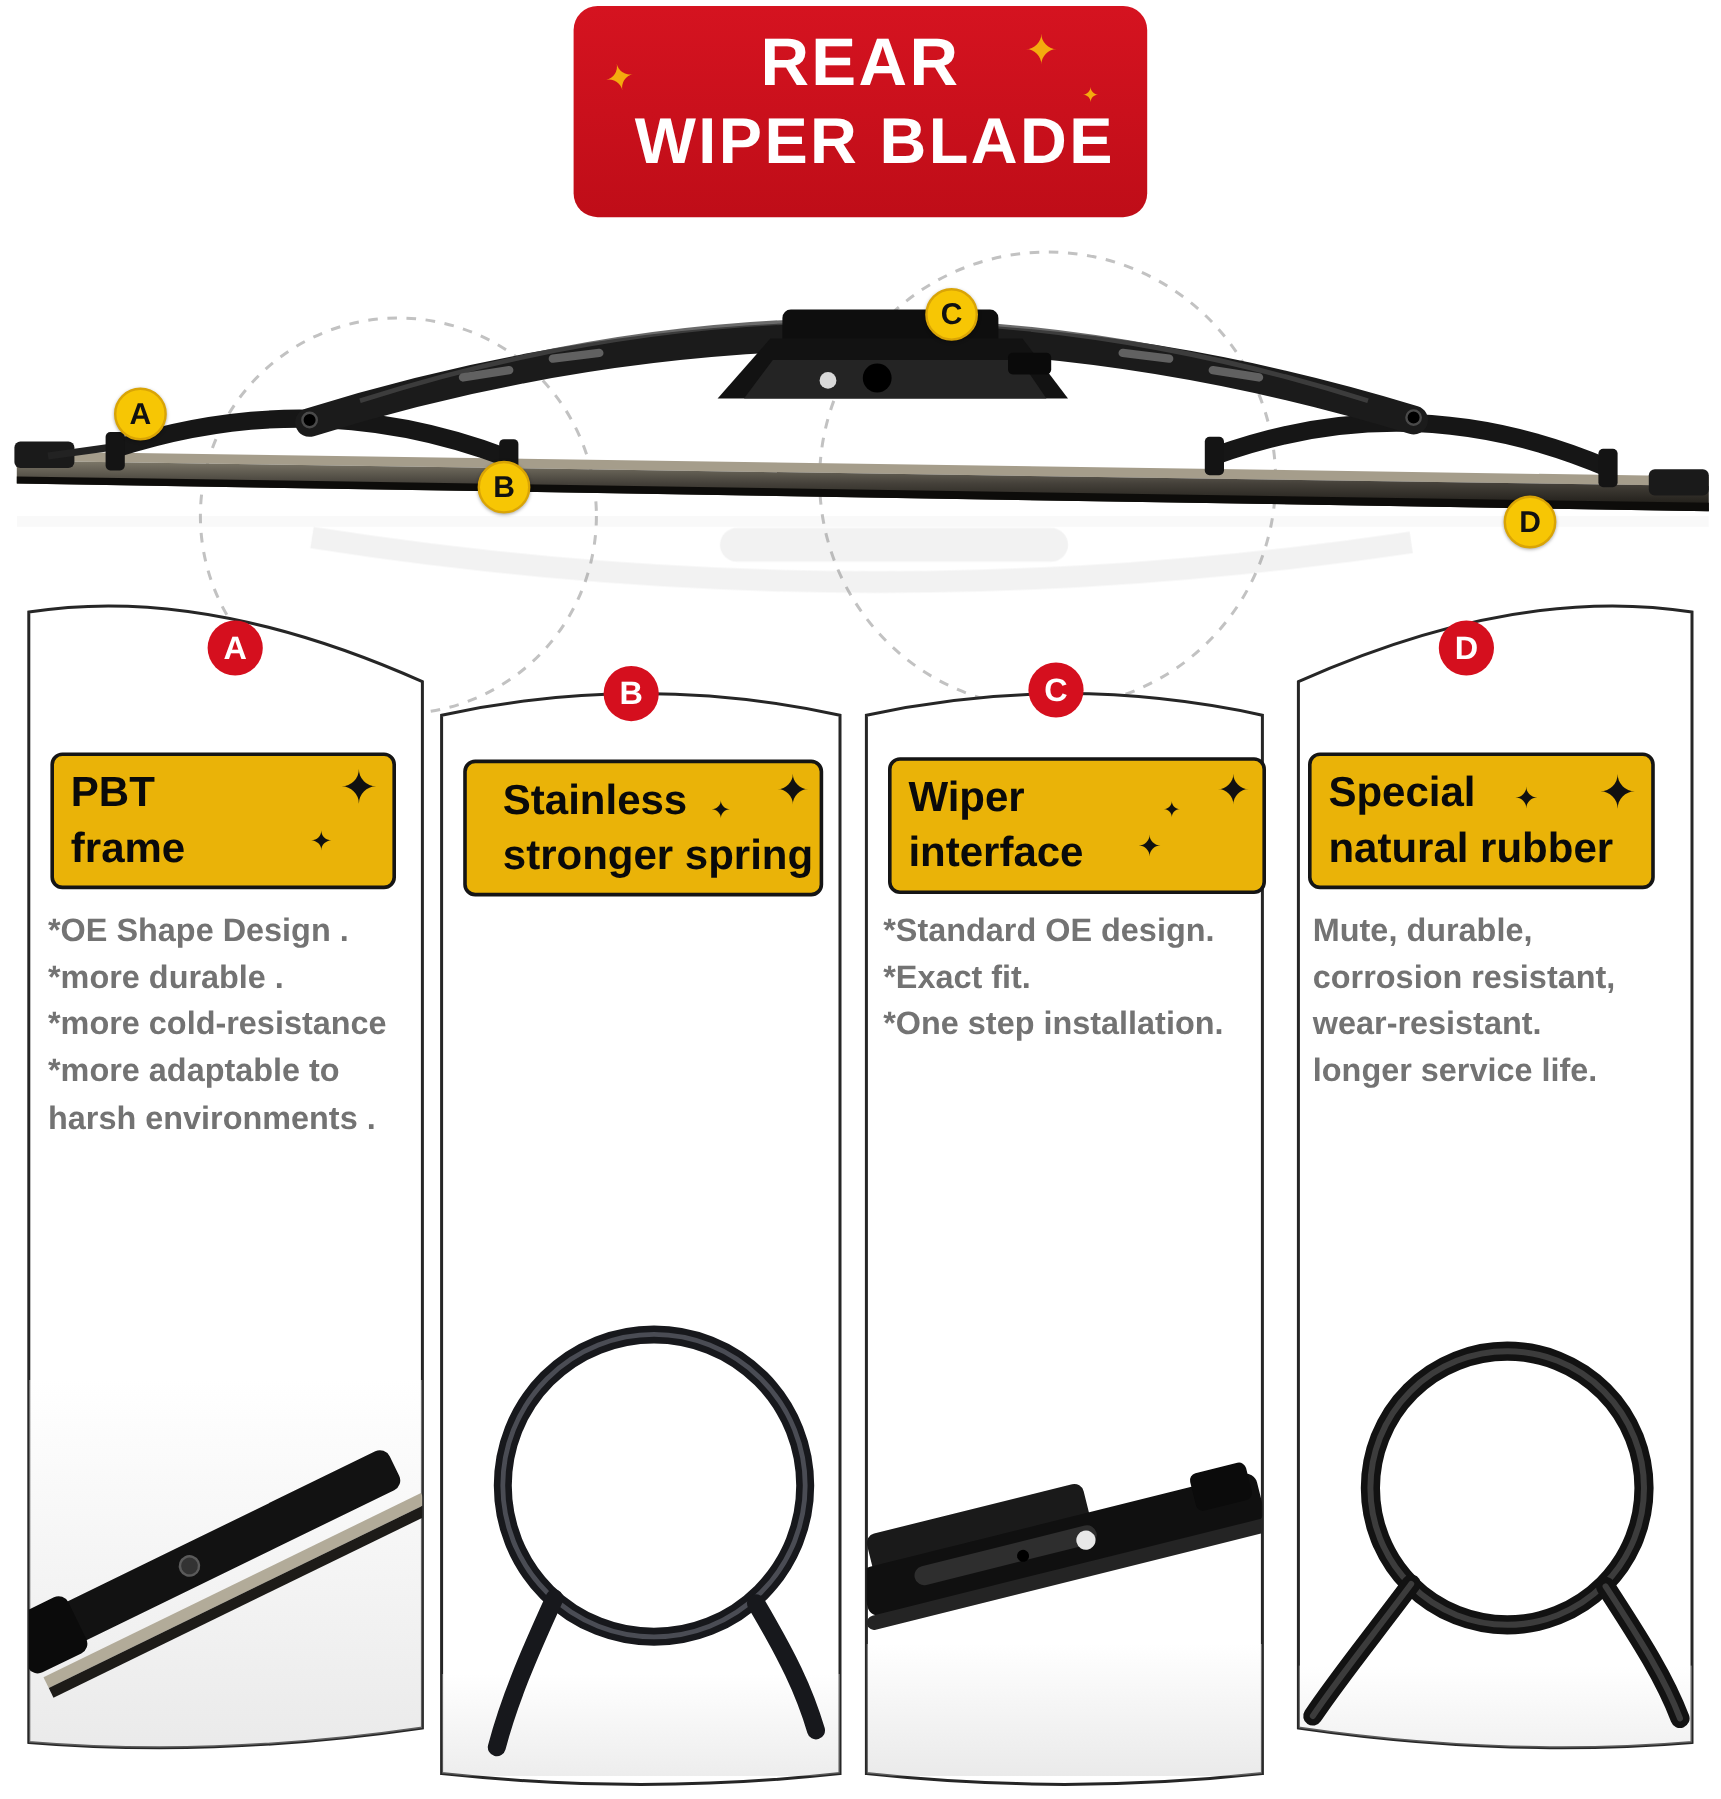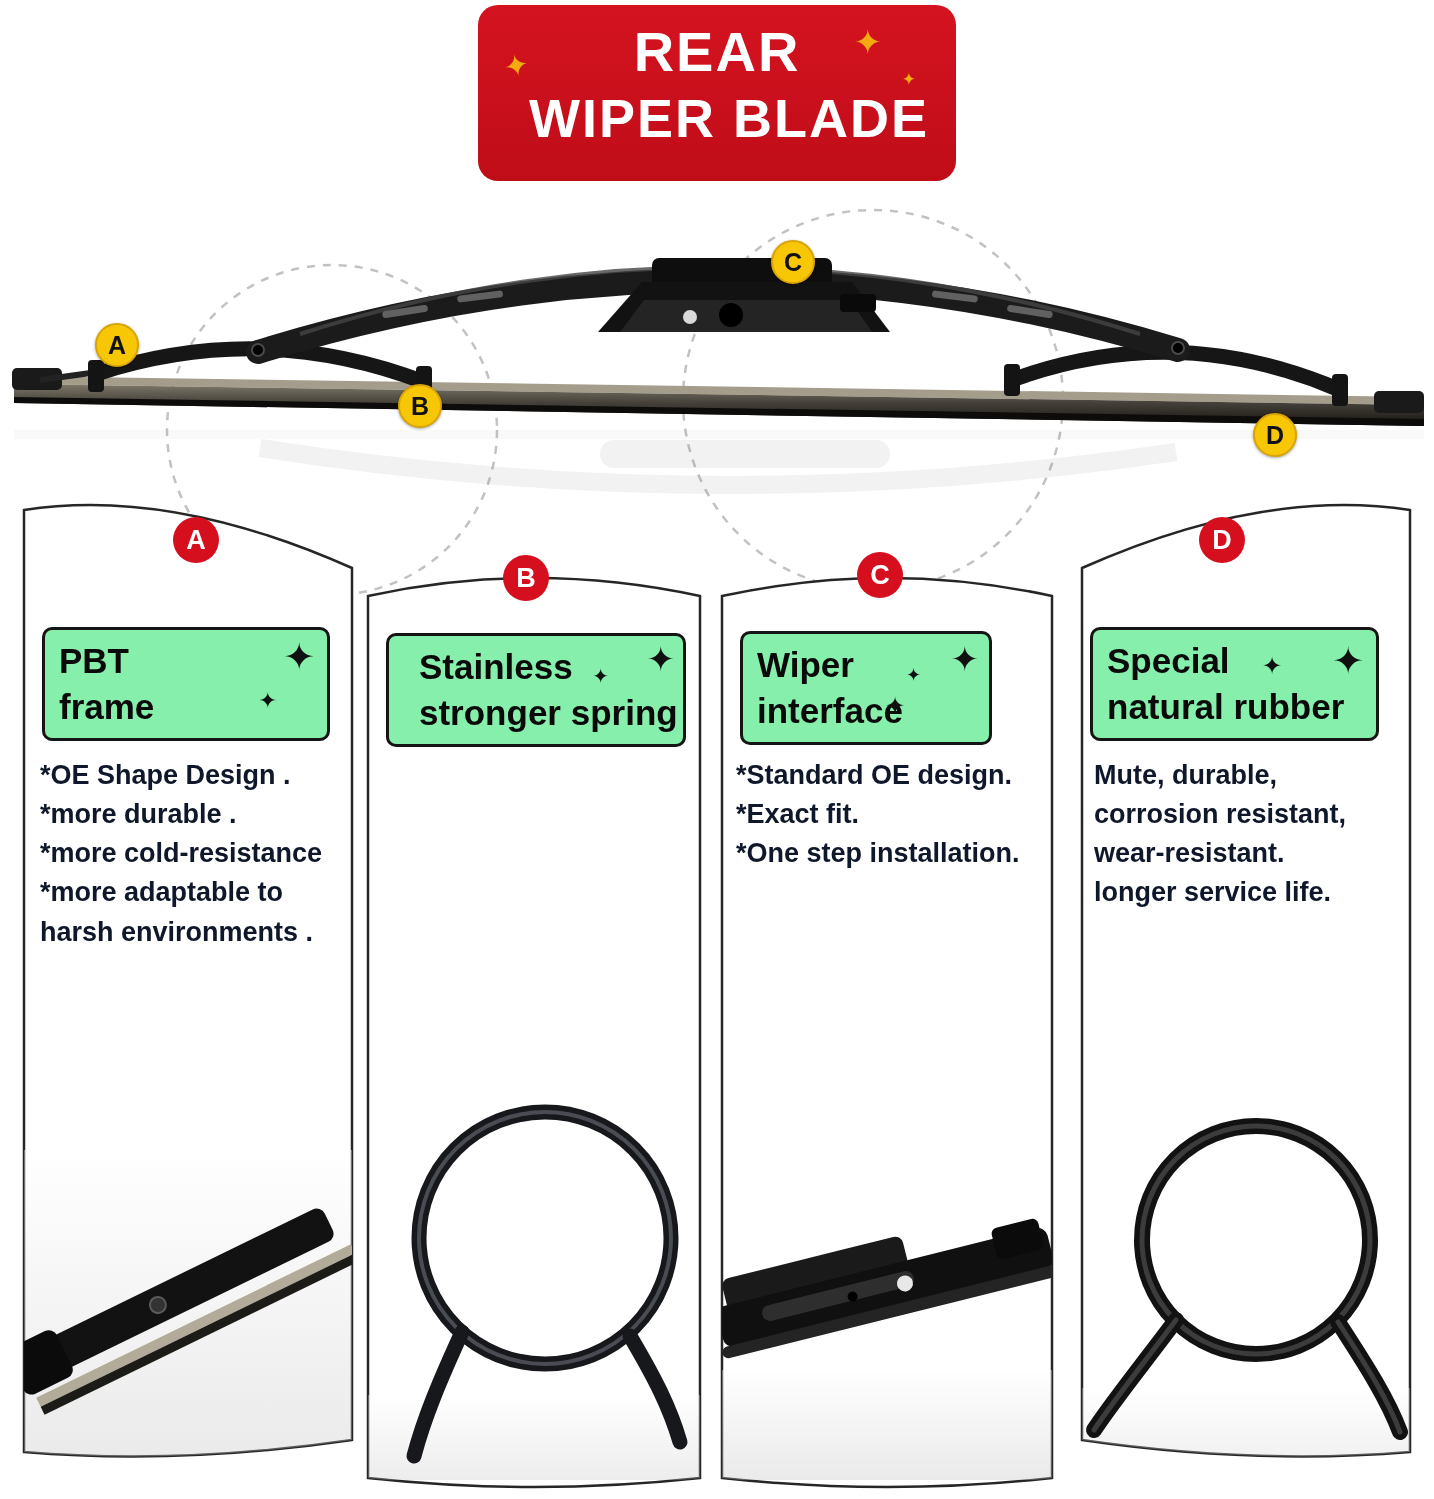--- a/index.html
+++ b/index.html
@@ -41,44 +41,44 @@
     background:#d50f1e; color:#fff; font-size:27px; font-weight:bold;
     display:flex; align-items:center; justify-content:center;
   }
   .bd-a { left:173px;  top:517px; }
   .bd-b { left:503px;  top:555px; }
   .bd-c { left:857px;  top:552px; }
   .bd-d { left:1199px; top:517px; }
 
   
   .title-box {
-    position:absolute; z-index:3; background:#86efac; border:3px solid #151515;
+    position:absolute; z-index:3; background:#eab308; border:3px solid #151515;
     border-radius:10px; padding:8px 14px; box-sizing:border-box;
   }
   .title-line { font-size:35px; font-weight:bold; line-height:1.32; white-space:nowrap; }
   .tb-a { left:42px;   top:627px; width:288px; }
   .tb-b { left:386px;  top:633px; width:300px;padding-left:30px; }
-  .tb-c { left:740px;  top:631px; width:252px; }
+  .tb-c { left:740px;  top:631px; width:315px; }
   .tb-d { left:1090px; top:627px; width:289px; }
   .star { position:absolute; color:#101010; line-height:1; }
   
   .stA1 { font-size:38px; right:12px; top:8px; }
   .stA2 { font-size:22px; right:50px; top:60px; }
   .stB1 { font-size:34px; right:8px;  top:6px; }
   .stB2 { font-size:20px; right:74px; top:30px; }
   .stC1 { font-size:34px; right:10px; top:8px; }
   .stC2 { font-size:18px; right:68px; top:32px; }
   .stC3 { font-size:24px; right:84px; top:60px; }
   .stD1 { font-size:38px; right:12px; top:12px; }
   .stD2 { font-size:24px; right:94px; top:24px; }
 
   
   .panel-body {
     position:absolute; z-index:3; font-size:27px; font-weight:bold;
-    line-height:1.45; white-space:pre; color:#0f172a;
+    line-height:1.45; white-space:pre; color:#737373;
   }
   .pb-a { left:40px;   top:756px; width:312px; }
   .pb-b { left:382px;  top:756px; width:318px; }
   .pb-c { left:736px;  top:756px; width:320px; }
   .pb-d { left:1094px; top:756px; width:316px; }
 </style>
 </head>
 <body>
 
 <div class="page">

